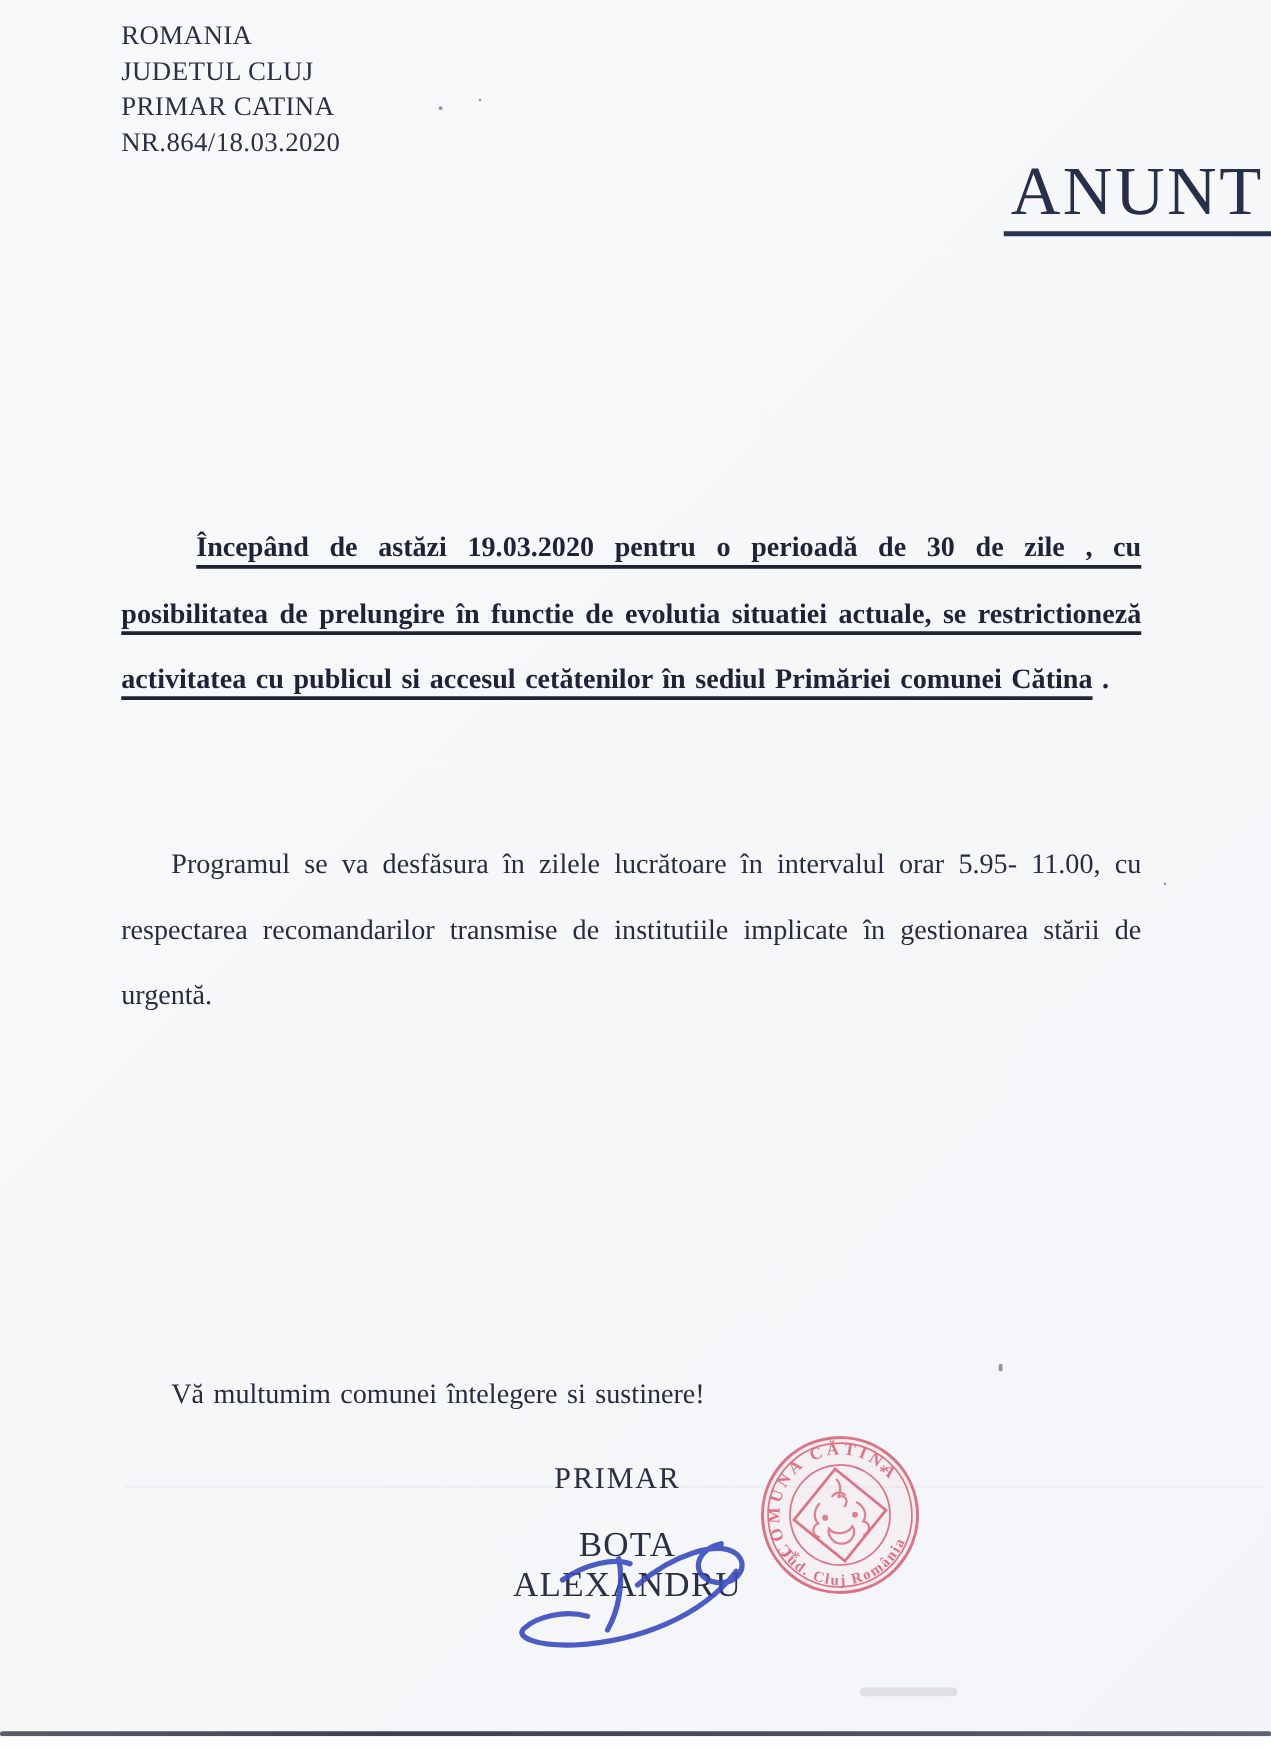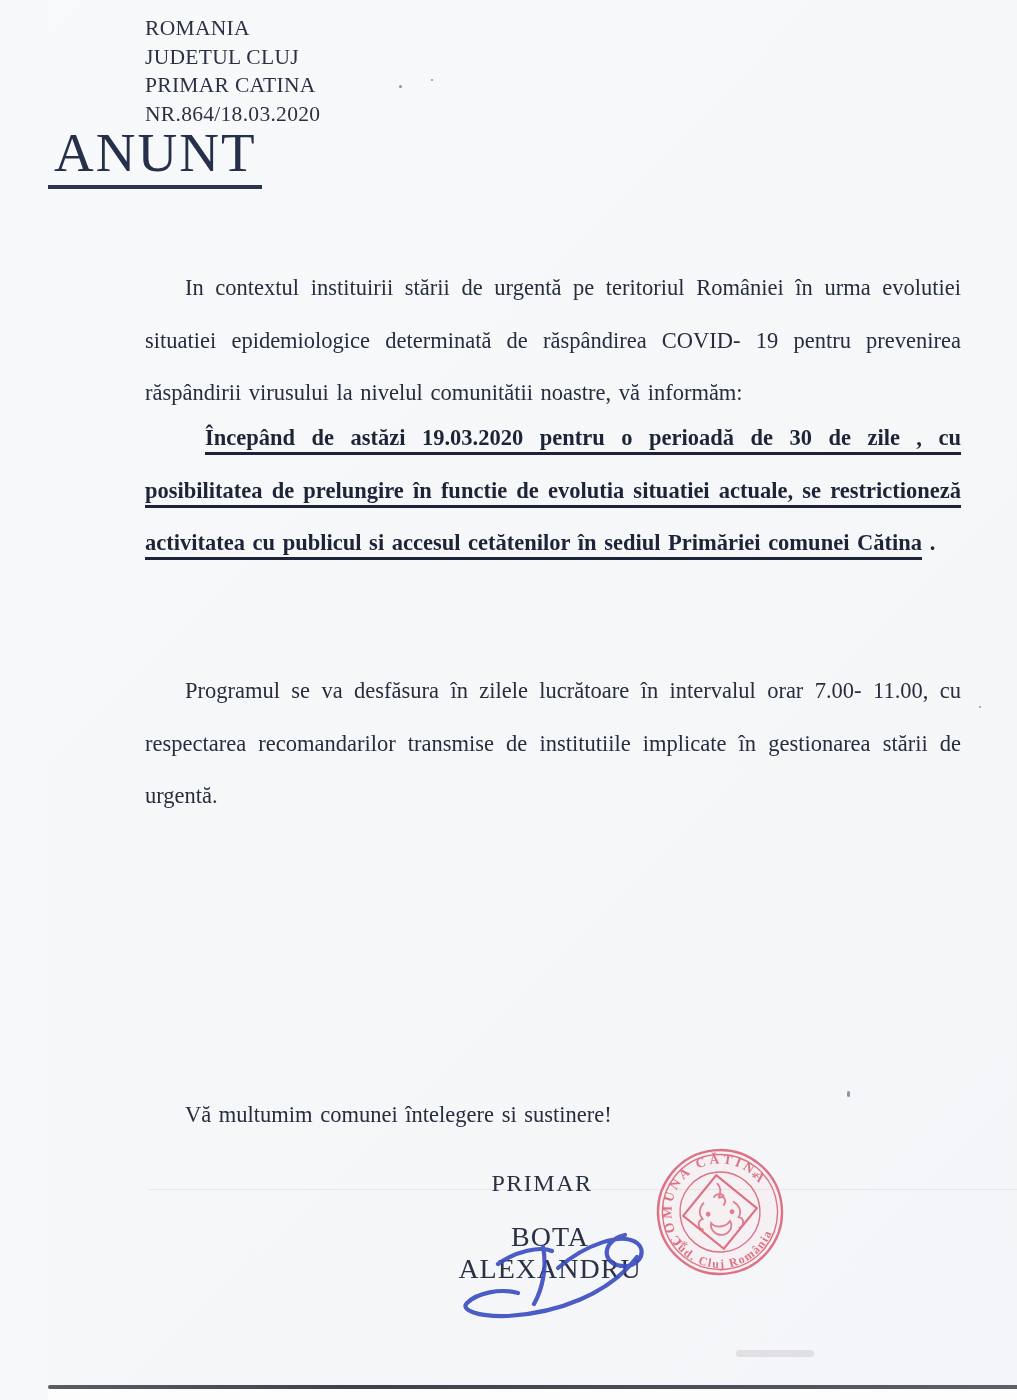--- a/index.html
+++ b/index.html
@@ -2,24 +2,24 @@
 <html><head>
 <meta charset="utf-8">
 <style>
   html,body{margin:0;padding:0;}
   body{
     width:1017px;height:1400px;position:relative;overflow:hidden;
     background:#f7f8fa;
     font-family:"Liberation Serif","DejaVu Serif",serif;
     color:#262d3f;
   }
-  .page{position:absolute;inset:0;background:linear-gradient(135deg,#f8f9fb 0%,#f6f7f9 55%,#f4f5f8 100%);margin-left:48px;}
+  .page{position:absolute;inset:0;background:linear-gradient(135deg,#f8f9fb 0%,#f6f7f9 55%,#f4f5f8 100%);}
   .abs{position:absolute;}
   .hdr{left:97px;top:14px;font-size:21.5px;line-height:28.5px;letter-spacing:.3px;color:#2a3144;}
-  .title-wrap{left:0;top:124px;width:1017px;text-align:left;}
+  .title-wrap{left:0;top:124px;width:1017px;text-align:right;}
   .title{
     display:inline-block;font-size:55px;letter-spacing:2px;color:#26304a;
     border-bottom:4px solid #2a3350;padding:0 6px 3px 6px;line-height:1.05;
   }
   .para{
     left:97px;width:816px;font-size:22.5px;line-height:52.5px;
     text-align:justify;color:#262d3f;word-spacing:2px;
   }
   .indent40{text-indent:40px;}
   .indent60{text-indent:60px;}
@@ -49,25 +49,24 @@
     <div>ROMANIA</div>
     <div>JUDETUL CLUJ</div>
     <div>PRIMAR CATINA</div>
     <div>NR.864/18.03.2020</div>
   </div>
 
   <div class="abs title-wrap">
     <span class="title">ANUNT</span>
   </div>
 
-  <p class="abs para indent40" style="top:262px;margin:0;">In contextul instituirii stării de urgentă pe teritoriul României în urma evolutiei situatiei epidemiologice determinată de răspândirea COVID- 19 pentru prevenirea răspândirii virusului la nivelul comunitătii noastre, vă informăm:</p>
 
   <p class="abs para indent60 bold-u" style="top:412px;margin:0;"><span class="u">Începând de astăzi 19.03.2020 pentru o perioadă de 30 de zile , cu posibilitatea de prelungire în functie de evolutia situatiei actuale,  se restrictioneză activitatea cu publicul si accesul cetătenilor  în sediul Primăriei comunei Cătina</span><span> .</span></p>
 
-  <p class="abs para indent40" style="top:665px;margin:0;">Programul se va desfăsura în zilele lucrătoare în intervalul orar 7.00- 11.00, cu respectarea recomandarilor transmise de institutiile implicate în gestionarea stării de urgentă.</p>
+  <p class="abs para indent40" style="top:665px;margin:0;">Programul se va desfăsura în zilele lucrătoare în intervalul orar 5.95- 11.00, cu respectarea recomandarilor transmise de institutiile implicate în gestionarea stării de urgentă.</p>
 
 
 
   <p class="abs para indent40" style="top:1089px;margin:0;">Vă multumim comunei întelegere si sustinere!</p>
 
   <div class="abs sig-role">PRIMAR</div>
   <div class="abs sig-name">BOTA ALEXANDRU</div>
 
   <svg class="abs sig-svg" width="230" height="120" viewBox="0 0 230 120">
     <g fill="none" stroke="#3a4cc0" stroke-width="4.2" stroke-linecap="round" opacity="0.9">

